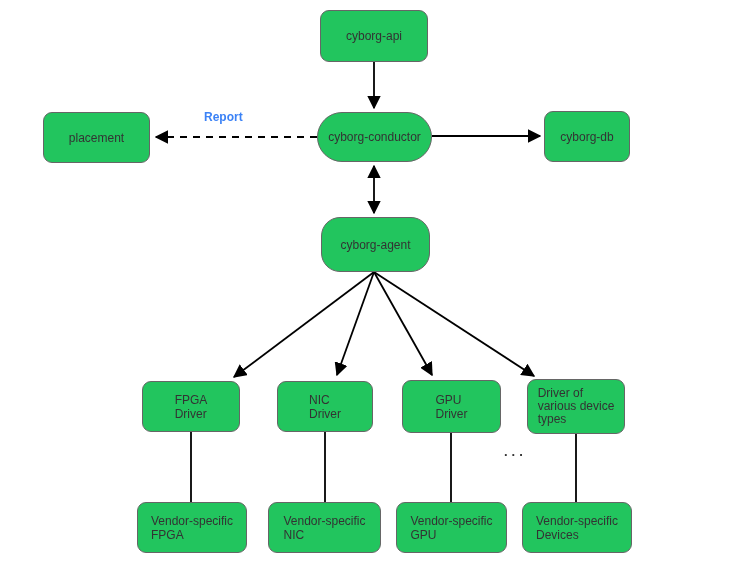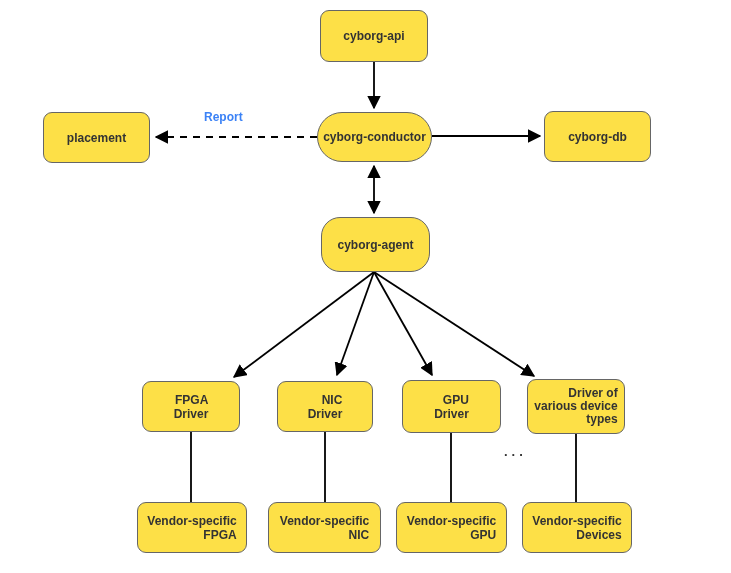--- a/index.html
+++ b/index.html
@@ -18,29 +18,29 @@
   #edges-layer {
     position: absolute;
     left: 0;
     top: 0;
     width: 731px;
     height: 573px;
   }
   .node {
     position: absolute;
     box-sizing: border-box;
-    background: #fde047;
+    background: #22c55e;
     border: 1px solid #666666;
     border-radius: 9px;
     display: flex;
     align-items: center;
     justify-content: center;
-    text-align: right;
+    text-align: left;
     font-size: 12px;
-    font-weight: bold;
+    font-weight: normal;
     color: #333333;
     line-height: 14px;
     white-space: pre-line;
     padding: 2px;
   }
   .edge-label {
     position: absolute;
     font-size: 12px;
     font-weight: bold;
     color: #3b82f6;
@@ -85,21 +85,21 @@
     <line x1="451" y1="433" x2="451" y2="502" stroke="#000000" stroke-width="1.8"></line>
     <line x1="576" y1="434" x2="576" y2="502" stroke="#000000" stroke-width="1.8"></line>
   </svg>
 
   <div class="node" style="left:320px; top:10px; width:108px; height:52px;">cyborg-api</div>
 
   <div class="node" style="left:43px; top:112px; width:107px; height:51px;">placement</div>
 
   <div class="node" style="left:317px; top:112px; width:115px; height:50px;border-radius:25px;">cyborg-conductor</div>
 
-  <div class="node" style="left:544px; top:111px; width:107px; height:51px;">cyborg-db</div>
+  <div class="node" style="left:544px; top:111px; width:86px; height:51px;">cyborg-db</div>
 
   <div class="node" style="left:321px; top:217px; width:109px; height:55px;border-radius:19px;">cyborg-agent</div>
 
   <div class="node" style="left:142px; top:381px; width:98px; height:51px;">FPGA
 Driver</div>
 
   <div class="node" style="left:277px; top:381px; width:96px; height:51px;">NIC
 Driver</div>
 
   <div class="node" style="left:402px; top:380px; width:99px; height:53px;">GPU

